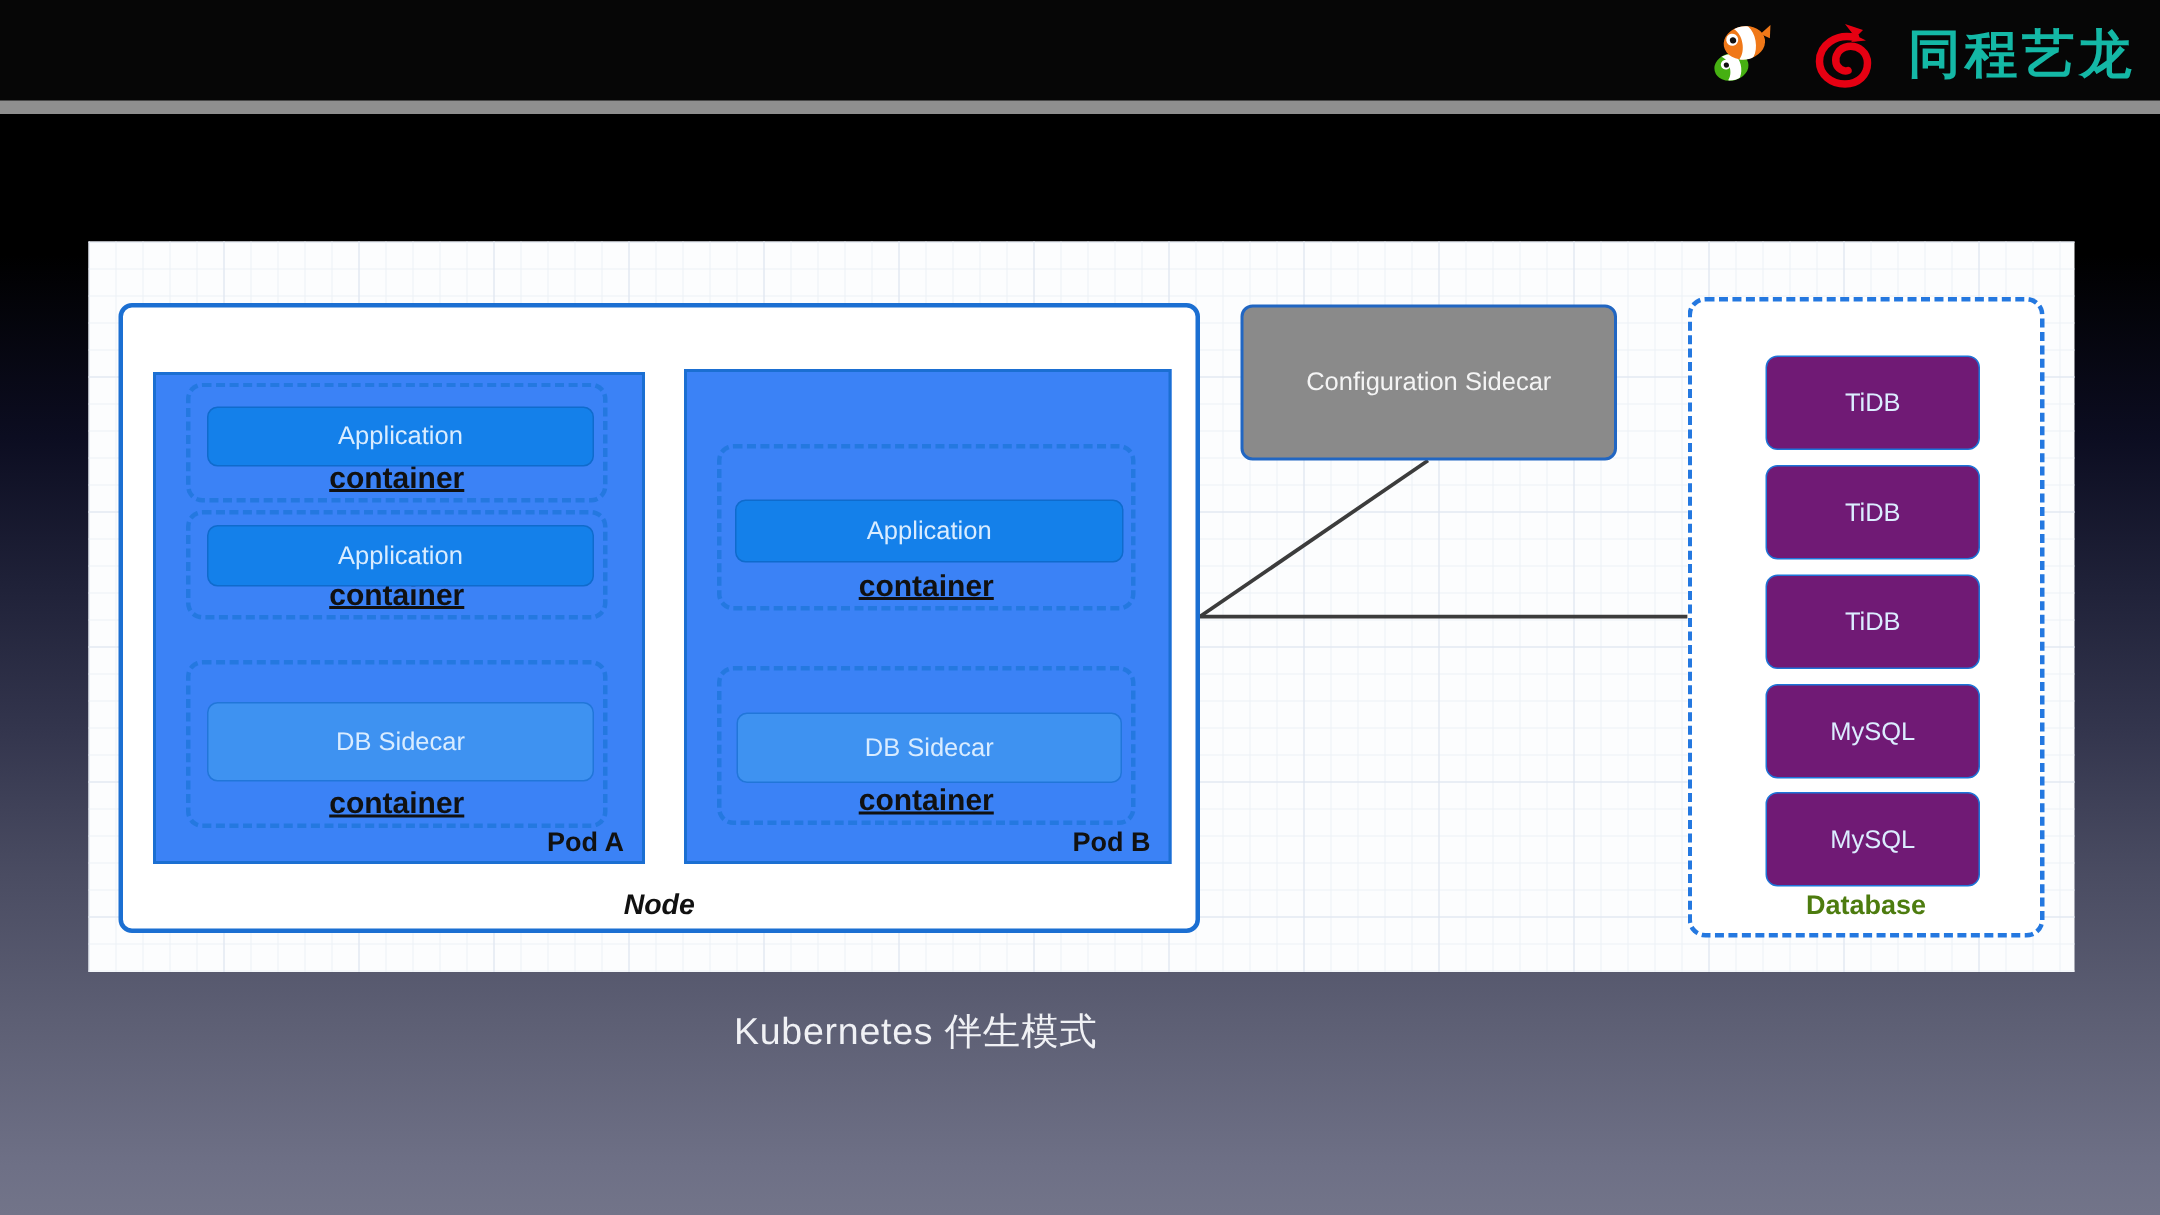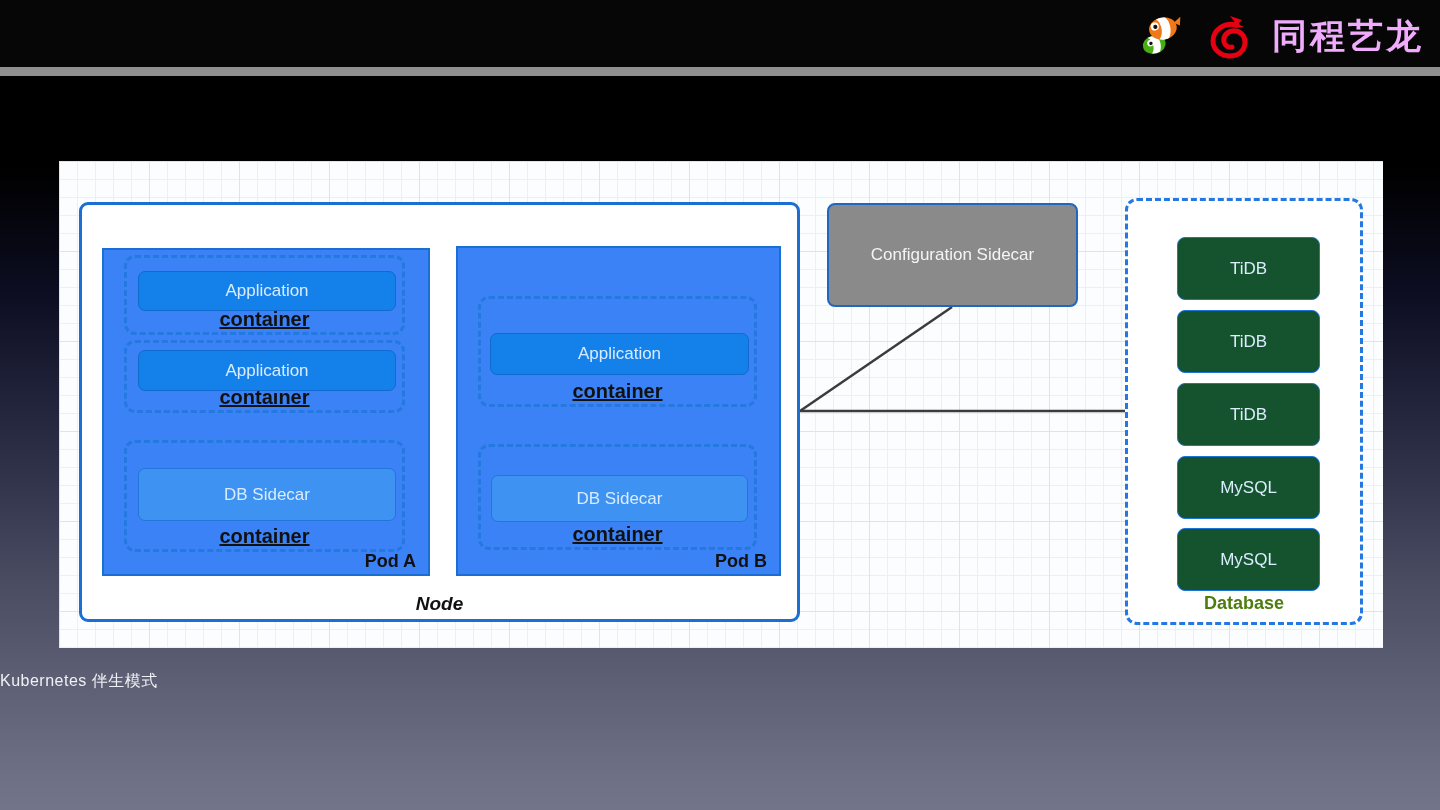--- a/index.html
+++ b/index.html
@@ -12,21 +12,21 @@
 
   
   .header { position:absolute; left:0; top:0; width:1440px; height:67px; background:#060606; }
   .header-sep { position:absolute; left:0; top:67px; width:1440px; height:9px; background:#8f8f8f; }
   .slide-title {
     position:absolute; left:10px; top:18px;
     color:#ffffff; font-size:32px; font-weight:500; letter-spacing:0.5px; white-space:nowrap;
   }
   .logos { position:absolute; right:16px; top:12px; height:48px; display:flex; align-items:center; gap:20px; }
   .logo-svg { display:block; }
-  .brand-text { color:#f0abfc; font-size:35px; font-weight:700; letter-spacing:3px; white-space:nowrap; }
+  .brand-text { color:#14b8a6; font-size:35px; font-weight:700; letter-spacing:3px; white-space:nowrap; }
 
   
   .panel {
     position:absolute; left:59px; top:161px; width:1324px; height:487px;
     background-color:#fcfdfe;
     background-image:
       linear-gradient(#dde4f0 1px, transparent 1px),
       linear-gradient(90deg,#dde4f0 1px, transparent 1px),
       linear-gradient(#ecf0f6 1px, transparent 1px),
       linear-gradient(90deg,#ecf0f6 1px, transparent 1px);
@@ -83,32 +83,32 @@
     display:flex; align-items:center; justify-content:center;
     color:#f4f4f4; font-size:17px;
   }
 
   .database-box {
     position:absolute; left:1066px; top:37px; width:238px; height:427px;
     border:3px dashed #2478e0; border-radius:12px; background:#ffffff;
   }
   .db-instance {
     position:absolute; left:49px; width:143px; height:63px;
-    background:#14532d; border:1.5px solid #1d74d8; border-radius:8px;
+    background:#701a75; border:1.5px solid #1d74d8; border-radius:8px;
     display:flex; align-items:center; justify-content:center;
     color:#dcedff; font-size:17px;
   }
   .db-label {
     position:absolute; left:0; right:0; bottom:8px; text-align:center;
     color:#4d7c0f; font-size:18px; font-weight:700;
   }
 
   .caption {
-    position:absolute; left:0; top:671px; width:1221px; text-align:left;
-    color:#f0f1f5; font-size:16px; font-weight:400; letter-spacing:0.5px;
+    position:absolute; left:0; top:671px; width:1221px; text-align:center;
+    color:#f0f1f5; font-size:25px; font-weight:400; letter-spacing:0.5px;
   }
 </style>
 </head>
 <body>
 
 <div class="header">
   <div class="logos">
     <svg class="logo-svg" width="46" height="46" viewBox="0 0 48 48">
       <g transform="rotate(-14 17 33)">
         <ellipse cx="17" cy="33" rx="12" ry="9.5" fill="#46b012"></ellipse>

